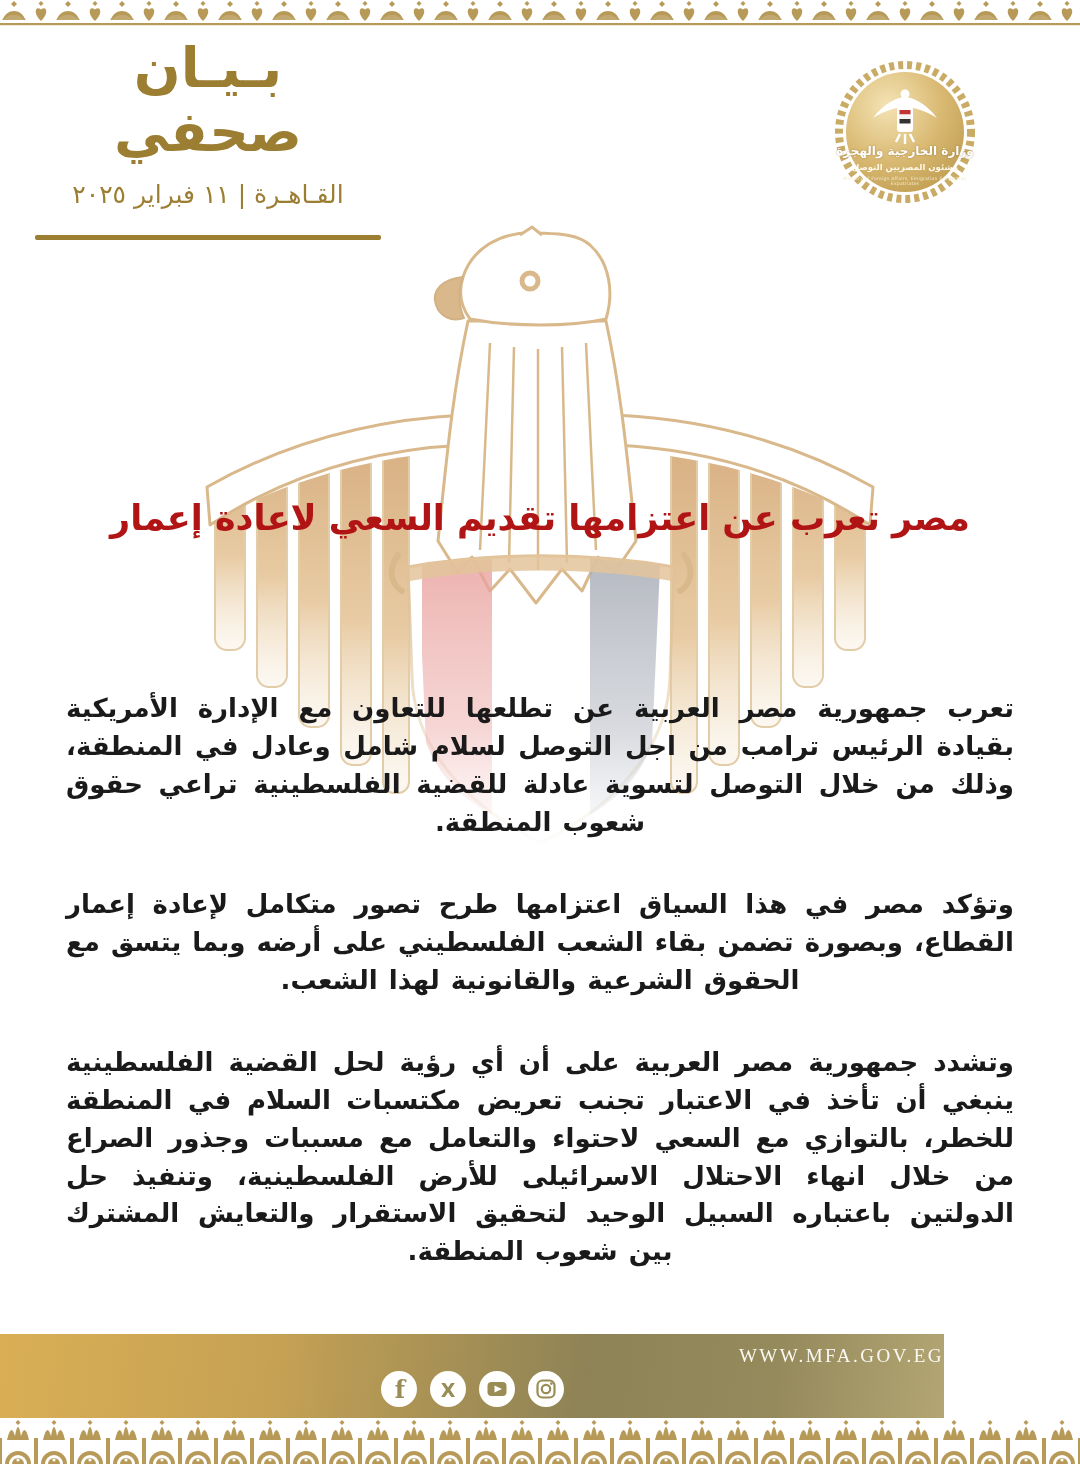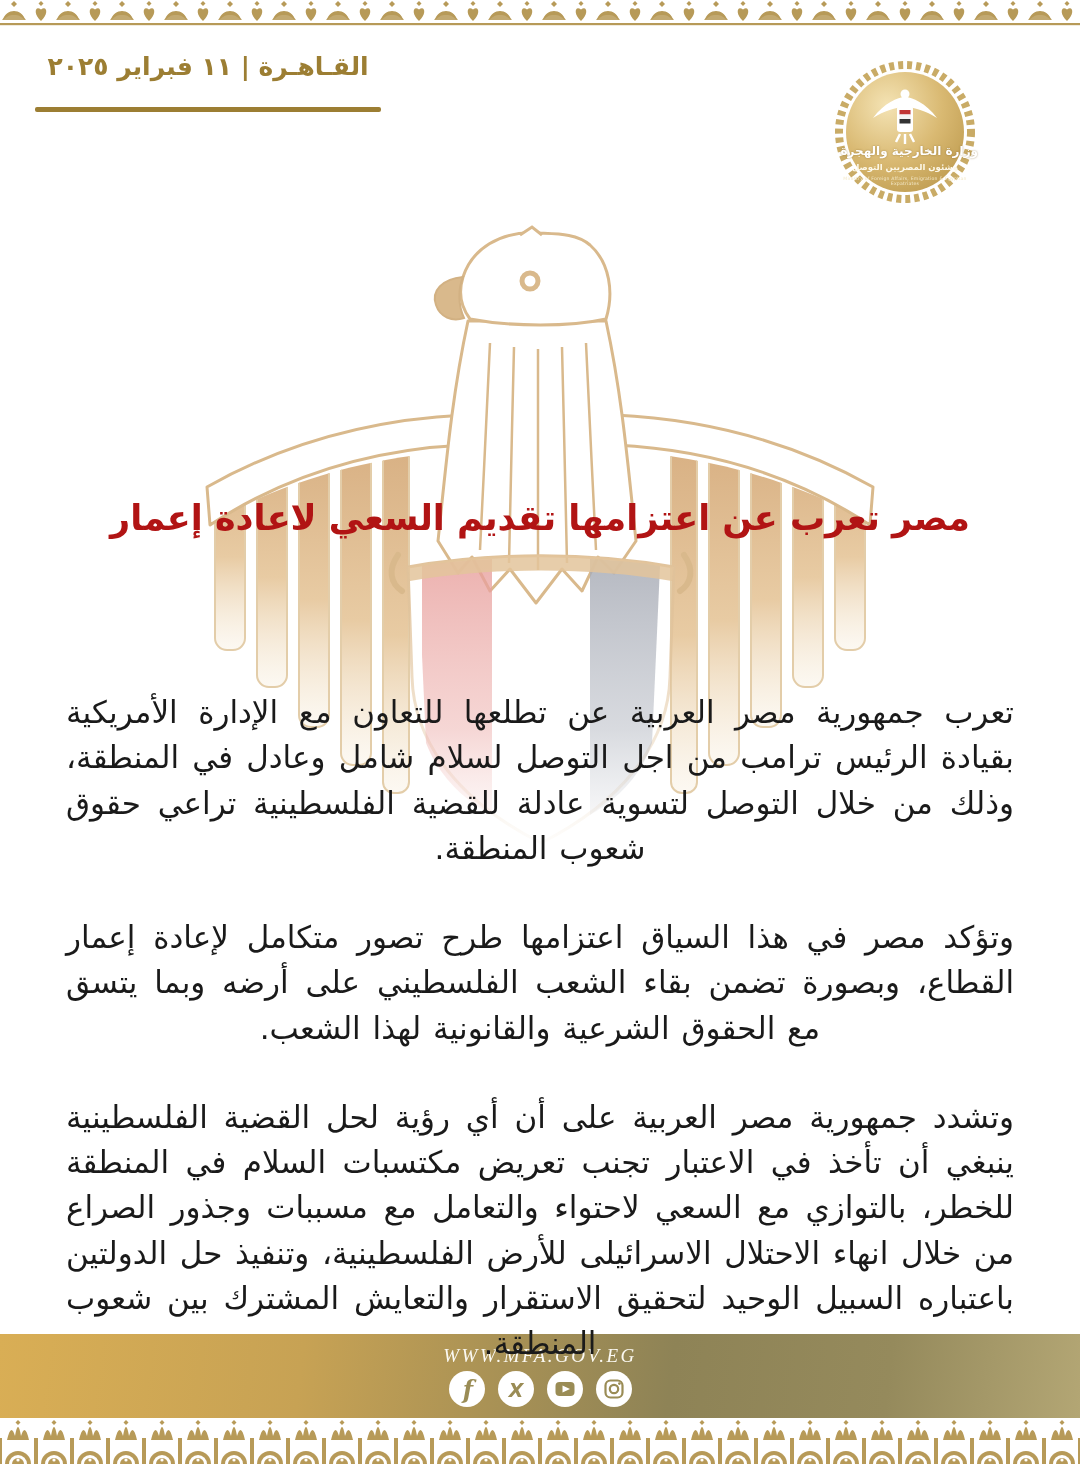--- a/index.html
+++ b/index.html
@@ -11,48 +11,47 @@
     position:relative;width:1080px;height:1480px;margin:0 auto;
     background:#fff;overflow:hidden;
     font-family:"DejaVu Sans",sans-serif;
   }
   
   .border-top{position:absolute;top:0;left:0;width:1080px;height:26px;z-index:4;}
   .border-bottom{position:absolute;top:1418px;left:0;width:1080px;height:46px;z-index:4;}
   
   .masthead{position:absolute;left:35px;top:36px;width:346px;text-align:center;color:var(--gold);z-index:5;}
   .masthead .title{font-size:55px;font-weight:bold;letter-spacing:1px;direction:rtl;}
-  .masthead .date{font-size:25px;font-weight:bold;margin-top:16px;direction:rtl;}
+  .masthead .date{font-size:25px;font-weight:normal;margin-top:16px;direction:rtl;}
   .masthead .rule{height:5px;background:var(--gold);margin-top:26px;border-radius:2px;}
   
   .seal{position:absolute;left:832px;top:58px;width:146px;height:148px;z-index:5;}
   .seal svg{position:absolute;left:0;top:0;}
-  .seal .t1{position:absolute;top:86px;left:0;width:100%;color:#fff;
+  .seal .t1{position:absolute;top:86px;left:0;width:100%;text-align:center;color:#fff;
             font-size:12px;font-weight:bold;direction:rtl;text-shadow:0 0 2px rgba(120,90,30,.6);}
   .seal .t2{position:absolute;top:104px;left:0;width:100%;text-align:center;color:#fdf8e8;
             font-size:8.5px;font-weight:bold;direction:rtl;}
   .seal .t3{position:absolute;top:118px;left:0;width:100%;text-align:center;color:#f3e8c8;
             font-size:4.6px;letter-spacing:.2px;}
   
   .watermark{position:absolute;left:200px;top:225px;width:680px;height:640px;z-index:1;}
   
   .headline{position:absolute;top:488px;left:0;width:100%;text-align:center;z-index:3;
             color:var(--red);font-weight:bold;font-size:35px;line-height:60px;direction:rtl;}
   
   main{position:absolute;top:676px;left:0;width:100%;padding:14px 66px 0;box-sizing:border-box;z-index:3;}
   main p{
     direction:rtl;text-align:justify;text-align-last:center;-moz-text-align-last:center;
-    font-size:31px;font-weight:normal;color:var(--ink);line-height:1.46;
+    font-size:26px;font-weight:bold;color:var(--ink);line-height:1.46;
     margin:0 0 44px;word-spacing:2px;
   }
   
   .footer-bar{
-    position:absolute;top:1334px;left:0;width:1080px;height:84px;z-index:2;text-align:center;
+    position:absolute;top:1334px;left:0;width:944px;height:84px;z-index:2;text-align:right;
     background:linear-gradient(97deg,#d9ae55 0%,#c7a254 28%,#8e8356 62%,#958a5c 82%,#b3a674 100%);
-    font-style:italic;
   }
   .website{font-family:"Liberation Serif",serif;color:#fbf9f2;font-size:19px;
            letter-spacing:2.5px;padding-top:11px;}
   .social{display:flex;justify-content:center;gap:13px;margin-top:4px;}
   .social .ic{width:36px;height:36px;cursor:pointer;}
 </style>
 </head>
 <body>
 
 <div class="page">
@@ -67,20 +66,21 @@
           <path d="M41,1 L43.5,3.5 L41,6 L38.5,3.5 Z" fill="#b79a58"></path>
           <path d="M41,21 C33,14 35,5 41,9.5 C47,5 49,14 41,21 Z" fill="#b79a58"></path>
           <rect x="0" y="23" width="54" height="2.2" fill="#b79a58"></rect>
         </pattern>
       </defs>
       <rect width="1080" height="26" fill="url(#topb)"></rect>
     </svg>
   </div>
 
   <div class="masthead">
+    <div class="title">بـيـان صحفي</div>
     <div class="date">القـاهـرة | ١١ فبراير ٢٠٢٥</div>
     <div class="rule"></div>
   </div>
 
   <div class="seal">
     <svg width="146" height="148" viewBox="0 0 146 148">
       <defs>
         <radialGradient id="sg" cx="35%" cy="28%" r="85%">
           <stop offset="0" stop-color="#f4e3b4"></stop>
           <stop offset=".55" stop-color="#d9b972"></stop>

